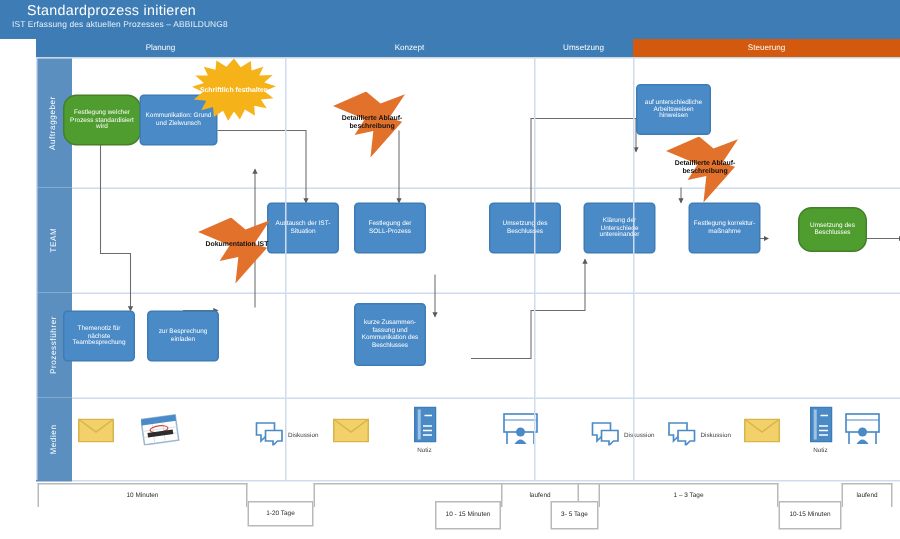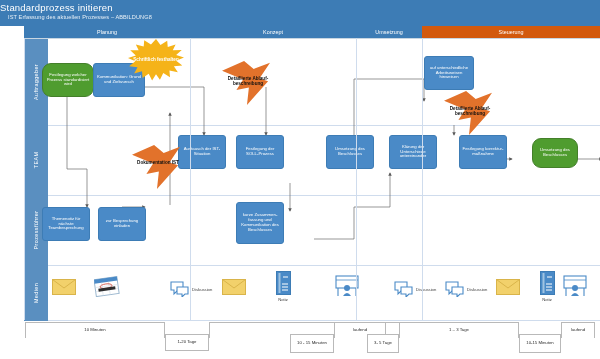--- a/index.html
+++ b/index.html
@@ -1,21 +1,21 @@
 <!DOCTYPE html>
 <html><head>
 <meta charset="utf-8">
 <style>
   html,body{margin:0;padding:0;background:#ffffff;}
   body{width:600px;height:359px;overflow:hidden;font-family:"Liberation Sans",sans-serif;}
   #page{position:relative;width:600px;height:359px;background:#fff;}
 
   
   .hdr{position:absolute;left:0;top:0;width:600px;height:26px;background:#3d7cb5;}
-  .hdr-title{position:absolute;left:0;top:2px;font-size:9.5px;color:#ffffff;letter-spacing:.2px;text-align:center;}
+  .hdr-title{position:absolute;left:18px;top:2px;font-size:9.5px;color:#ffffff;letter-spacing:.2px;text-align:center;}
   .hdr-sub{position:absolute;left:8px;top:14px;font-size:5.6px;color:#e8f0f7;letter-spacing:.1px;}
 
   
   .phases{position:absolute;left:0;top:26px;width:600px;height:12px;}
   .ph{position:absolute;top:0;height:12px;background:#3d7cb5;color:#fff;font-size:5.4px;
       display:flex;align-items:center;justify-content:center;}
   .ph.accent{background:#d2590d;}
 
   
   .board{position:absolute;left:24px;top:38px;width:576px;height:282px;background:#fff;

